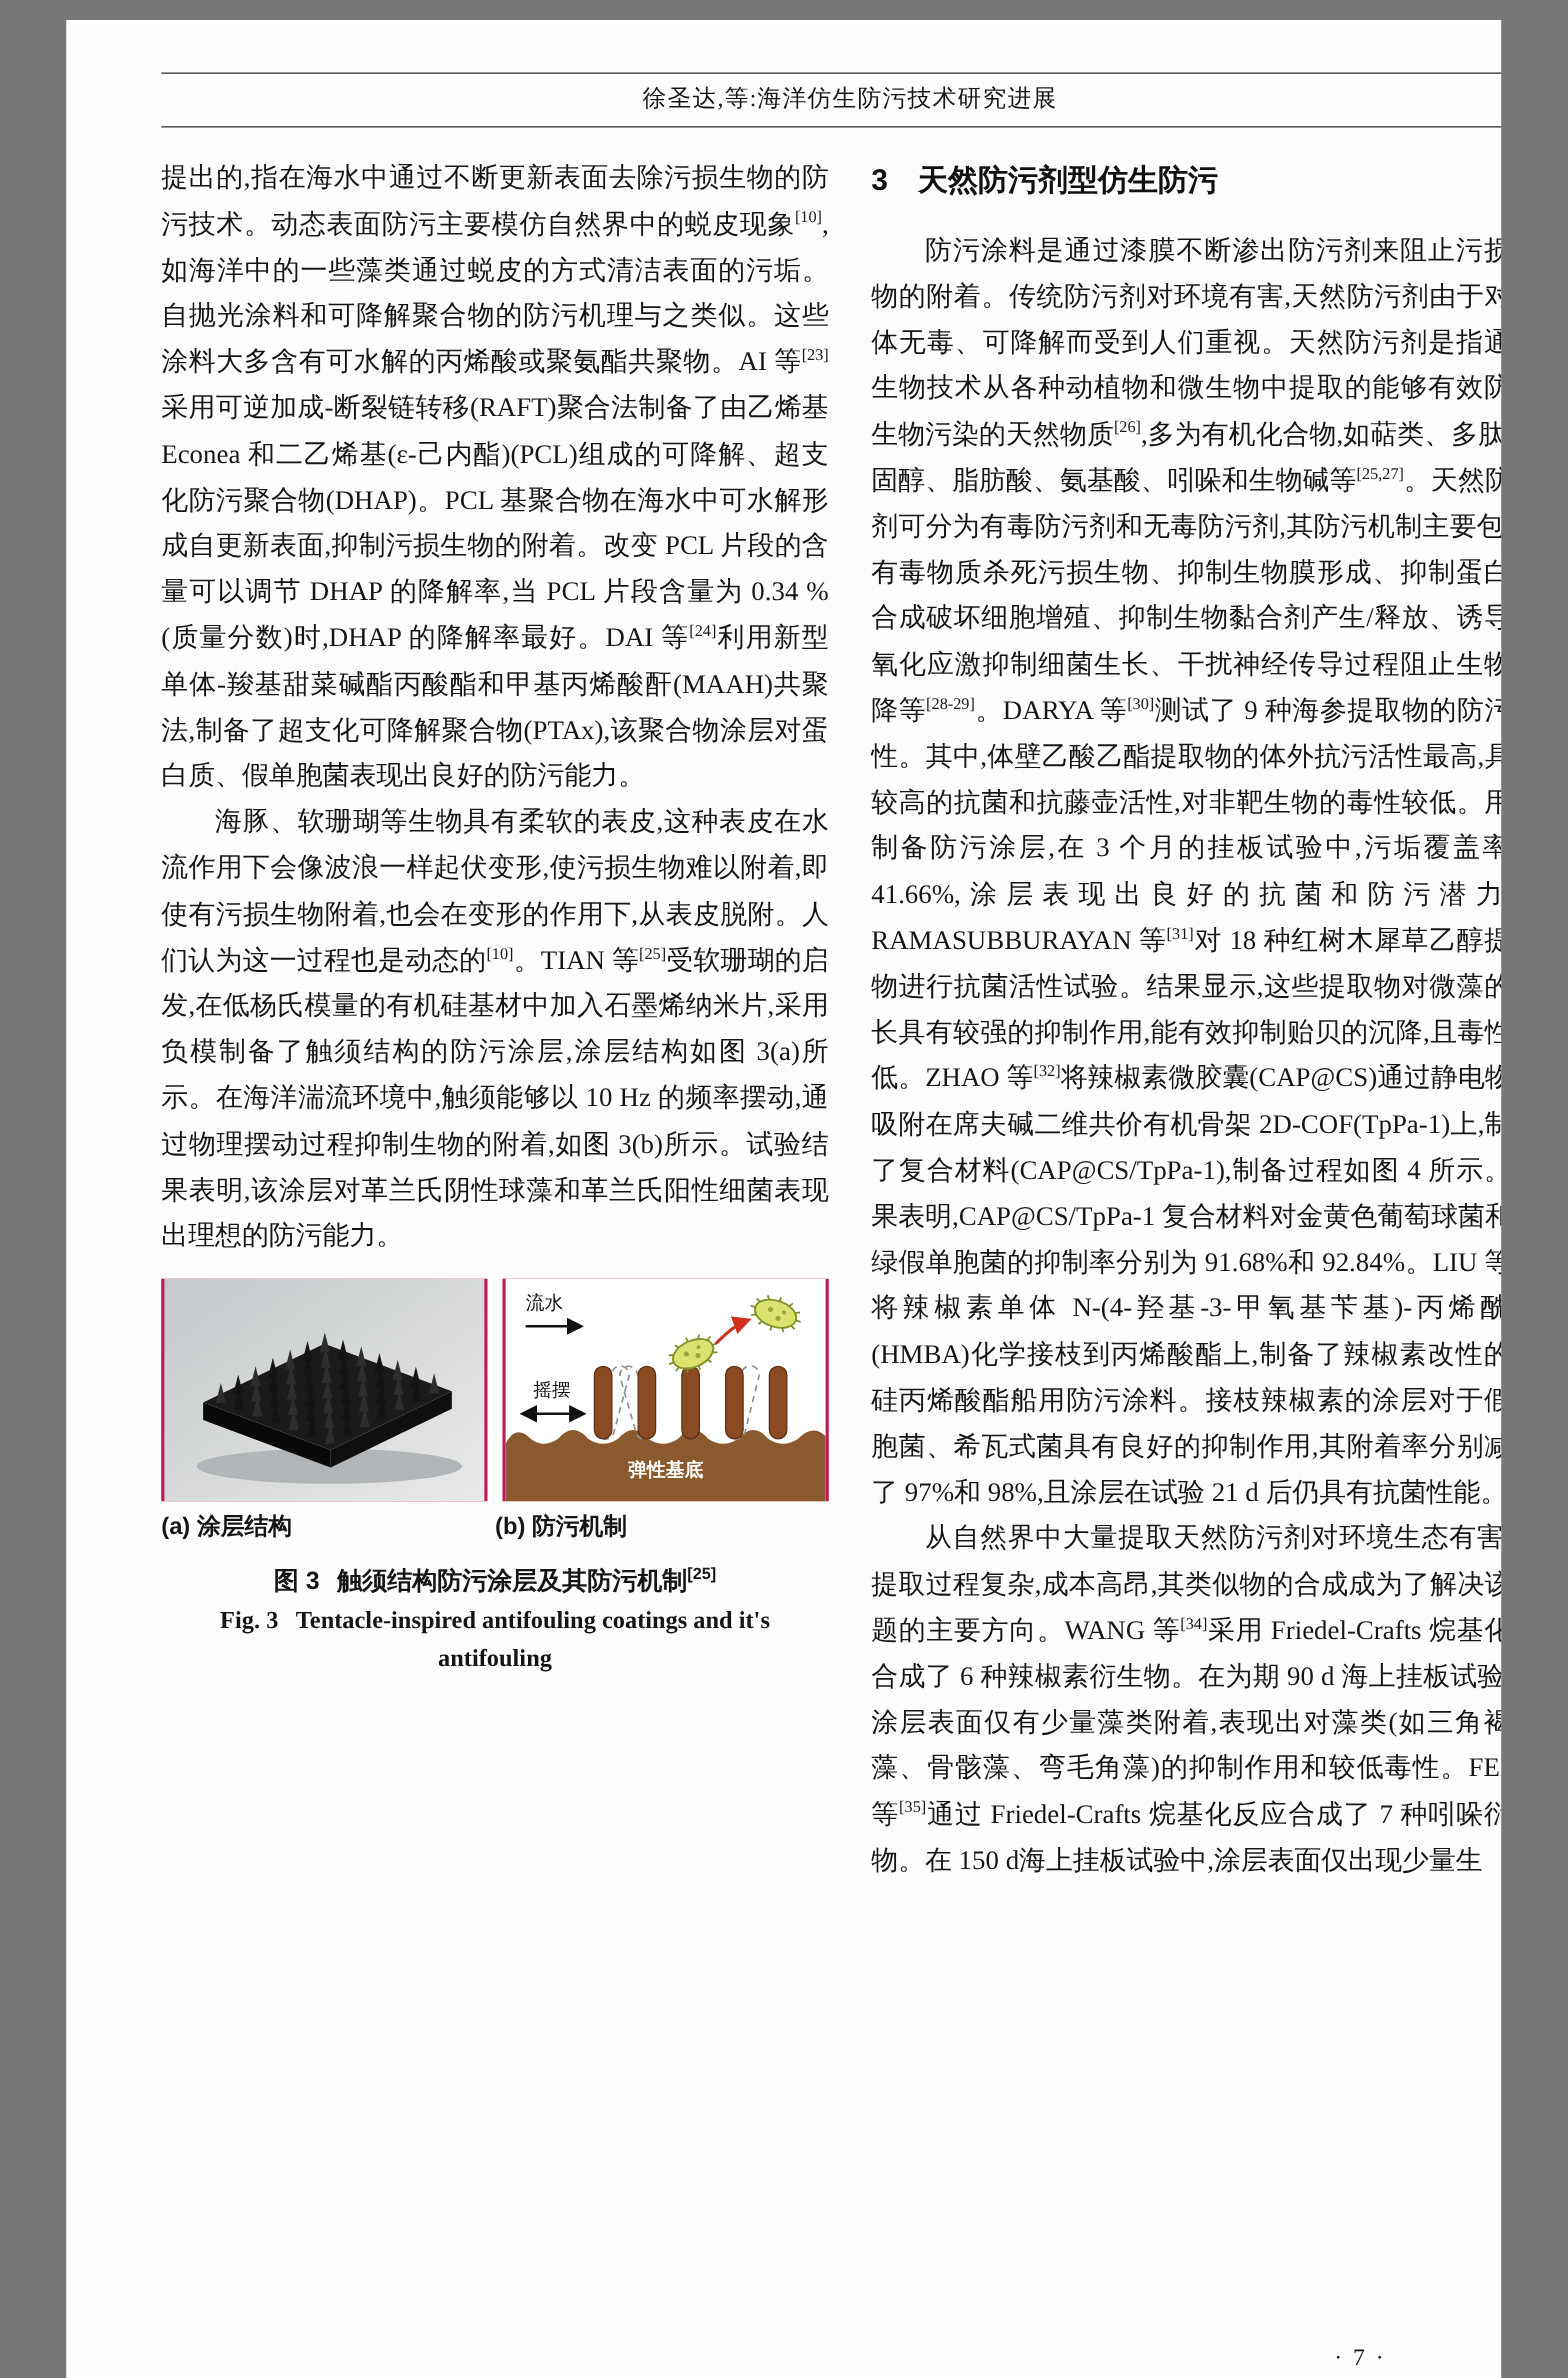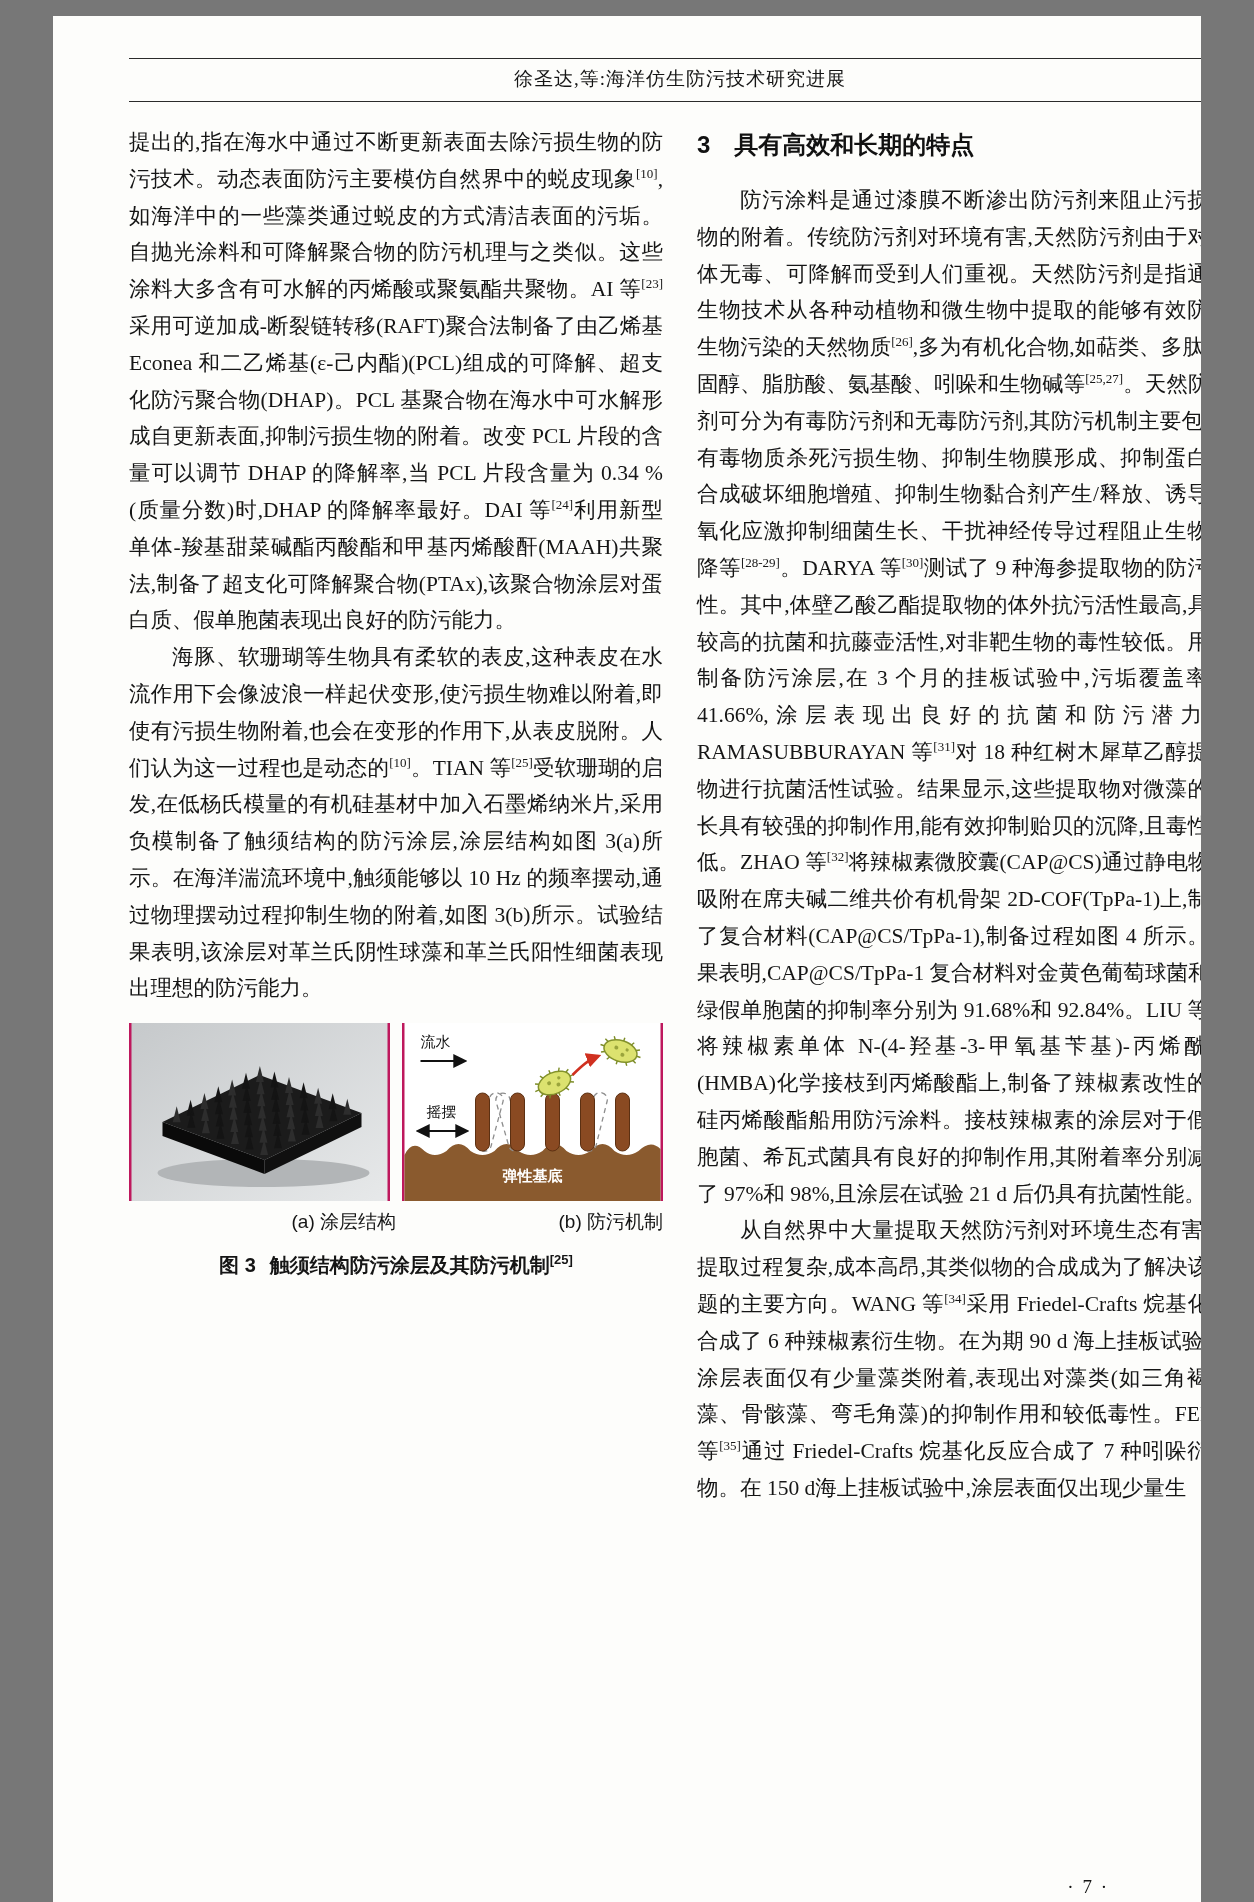--- a/index.html
+++ b/index.html
@@ -26,22 +26,22 @@
     margin:4px 0 20px 0;font-family:"Liberation Sans","DejaVu Sans",sans-serif;
     font-weight:bold;font-size:24px;line-height:34px;color:#111;text-align:left;text-indent:0;
   }
   .section-heading .sec-title{margin-left:24px;}
   .figure{margin:16px 0 8px 0;}
   .fig-row{display:flex;gap:12px;}
   .fig-img{flex:1;height:178px;background:#be185d;}
   .fig-img svg{display:block;width:100%;height:100%;}
   .fig-subrow{display:flex;margin-top:8px;}
   .fig-subcap{
-    flex:1;text-align:right;font-family:"Liberation Sans","DejaVu Sans",sans-serif;
-    font-weight:normal;font-size:19px;line-height:26px;
+    flex:1;text-align:left;font-family:"Liberation Sans","DejaVu Sans",sans-serif;
+    font-weight:bold;font-size:19px;line-height:26px;
   }
   .fig-cap-zh{
     text-align:center;font-family:"Liberation Sans","DejaVu Sans",sans-serif;
     font-weight:bold;font-size:20px;line-height:32px;margin-top:14px;text-indent:0;
   }
   .fig-cap-en{
     text-align:center;font-weight:bold;font-size:19.5px;line-height:31px;text-indent:0;
   }
   .cap-gap{margin-left:14px;}
   .para3{margin-top:10px;}
@@ -211,27 +211,30 @@
         </div>
 
         <div class="fig-subrow">
           <div class="fig-subcap">(a) 涂层结构</div>
           <div class="fig-subcap">(b) 防污机制</div>
         </div>
 
         <div class="fig-cap-zh">
           <span>图 3</span><span class="cap-gap">触须结构防污涂层及其防污机制<sup>[25]</sup></span>
         </div>
+        <div class="fig-cap-en">
+          <span>Fig. 3</span><span class="cap-gap">Tentacle-inspired antifouling coatings and it's antifouling</span>
+        </div>
       </div>
 
     </div>
 
     <div class="col">
       <h2 class="section-heading">
-        <span>3</span><span class="sec-title">具有高效和长期的特点</span>
+        <span>3</span><span class="sec-title">天然防污剂型仿生防污</span>
       </h2>
       <p class="body-para">防污涂料是通过漆膜不断渗出防污剂来阻止污损生物的附着。传统防污剂对环境有害,天然防污剂由于对人体无毒、可降解而受到人们重视。天然防污剂是指通过生物技术从各种动植物和微生物中提取的能够有效防止生物污染的天然物质<sup>[26]</sup>,多为有机化合物,如萜类、多肽,类固醇、脂肪酸、氨基酸、吲哚和生物碱等<sup>[25,27]</sup>。天然防污剂可分为有毒防污剂和无毒防污剂,其防污机制主要包括:有毒物质杀死污损生物、抑制生物膜形成、抑制蛋白质合成破坏细胞增殖、抑制生物黏合剂产生/释放、诱导过氧化应激抑制细菌生长、干扰神经传导过程阻止生物沉降等<sup>[28-29]</sup>。DARYA 等<sup>[30]</sup>测试了 9 种海参提取物的防污活性。其中,体壁乙酸乙酯提取物的体外抗污活性最高,具有较高的抗菌和抗藤壶活性,对非靶生物的毒性较低。用其制备防污涂层,在 3 个月的挂板试验中,污垢覆盖率为 41.66%,涂层表现出良好的抗菌和防污潜力。RAMASUBBURAYAN 等<sup>[31]</sup>对 18 种红树木犀草乙醇提取物进行抗菌活性试验。结果显示,这些提取物对微藻的生长具有较强的抑制作用,能有效抑制贻贝的沉降,且毒性较低。ZHAO 等<sup>[32]</sup>将辣椒素微胶囊(CAP@CS)通过静电物理吸附在席夫碱二维共价有机骨架 2D-COF(TpPa-1)上,制备了复合材料(CAP@CS/TpPa-1),制备过程如图 4 所示。结果表明,CAP@CS/TpPa-1 复合材料对金黄色葡萄球菌和铜绿假单胞菌的抑制率分别为 91.68%和 92.84%。LIU 等<sup>[33]</sup>将辣椒素单体 N-(4-羟基-3-甲氧基苄基)-丙烯酰胺(HMBA)化学接枝到丙烯酸酯上,制备了辣椒素改性的氟硅丙烯酸酯船用防污涂料。接枝辣椒素的涂层对于假单胞菌、希瓦式菌具有良好的抑制作用,其附着率分别减少了 97%和 98%,且涂层在试验 21 d 后仍具有抗菌性能。</p>
       <p class="body-para">从自然界中大量提取天然防污剂对环境生态有害,且提取过程复杂,成本高昂,其类似物的合成成为了解决该问题的主要方向。WANG 等<sup>[34]</sup>采用 Friedel-Crafts 烷基化法合成了 6 种辣椒素衍生物。在为期 90 d 海上挂板试验中,涂层表面仅有少量藻类附着,表现出对藻类(如三角褐指藻、骨骸藻、弯毛角藻)的抑制作用和较低毒性。FENG 等<sup>[35]</sup>通过 Friedel-Crafts 烷基化反应合成了 7 种吲哚衍生物。在 150 d海上挂板试验中,涂层表面仅出现少量生</p>
     </div>
 
   </div>
 
   <div class="page-number">· 7 ·</div>
 </div>
 

